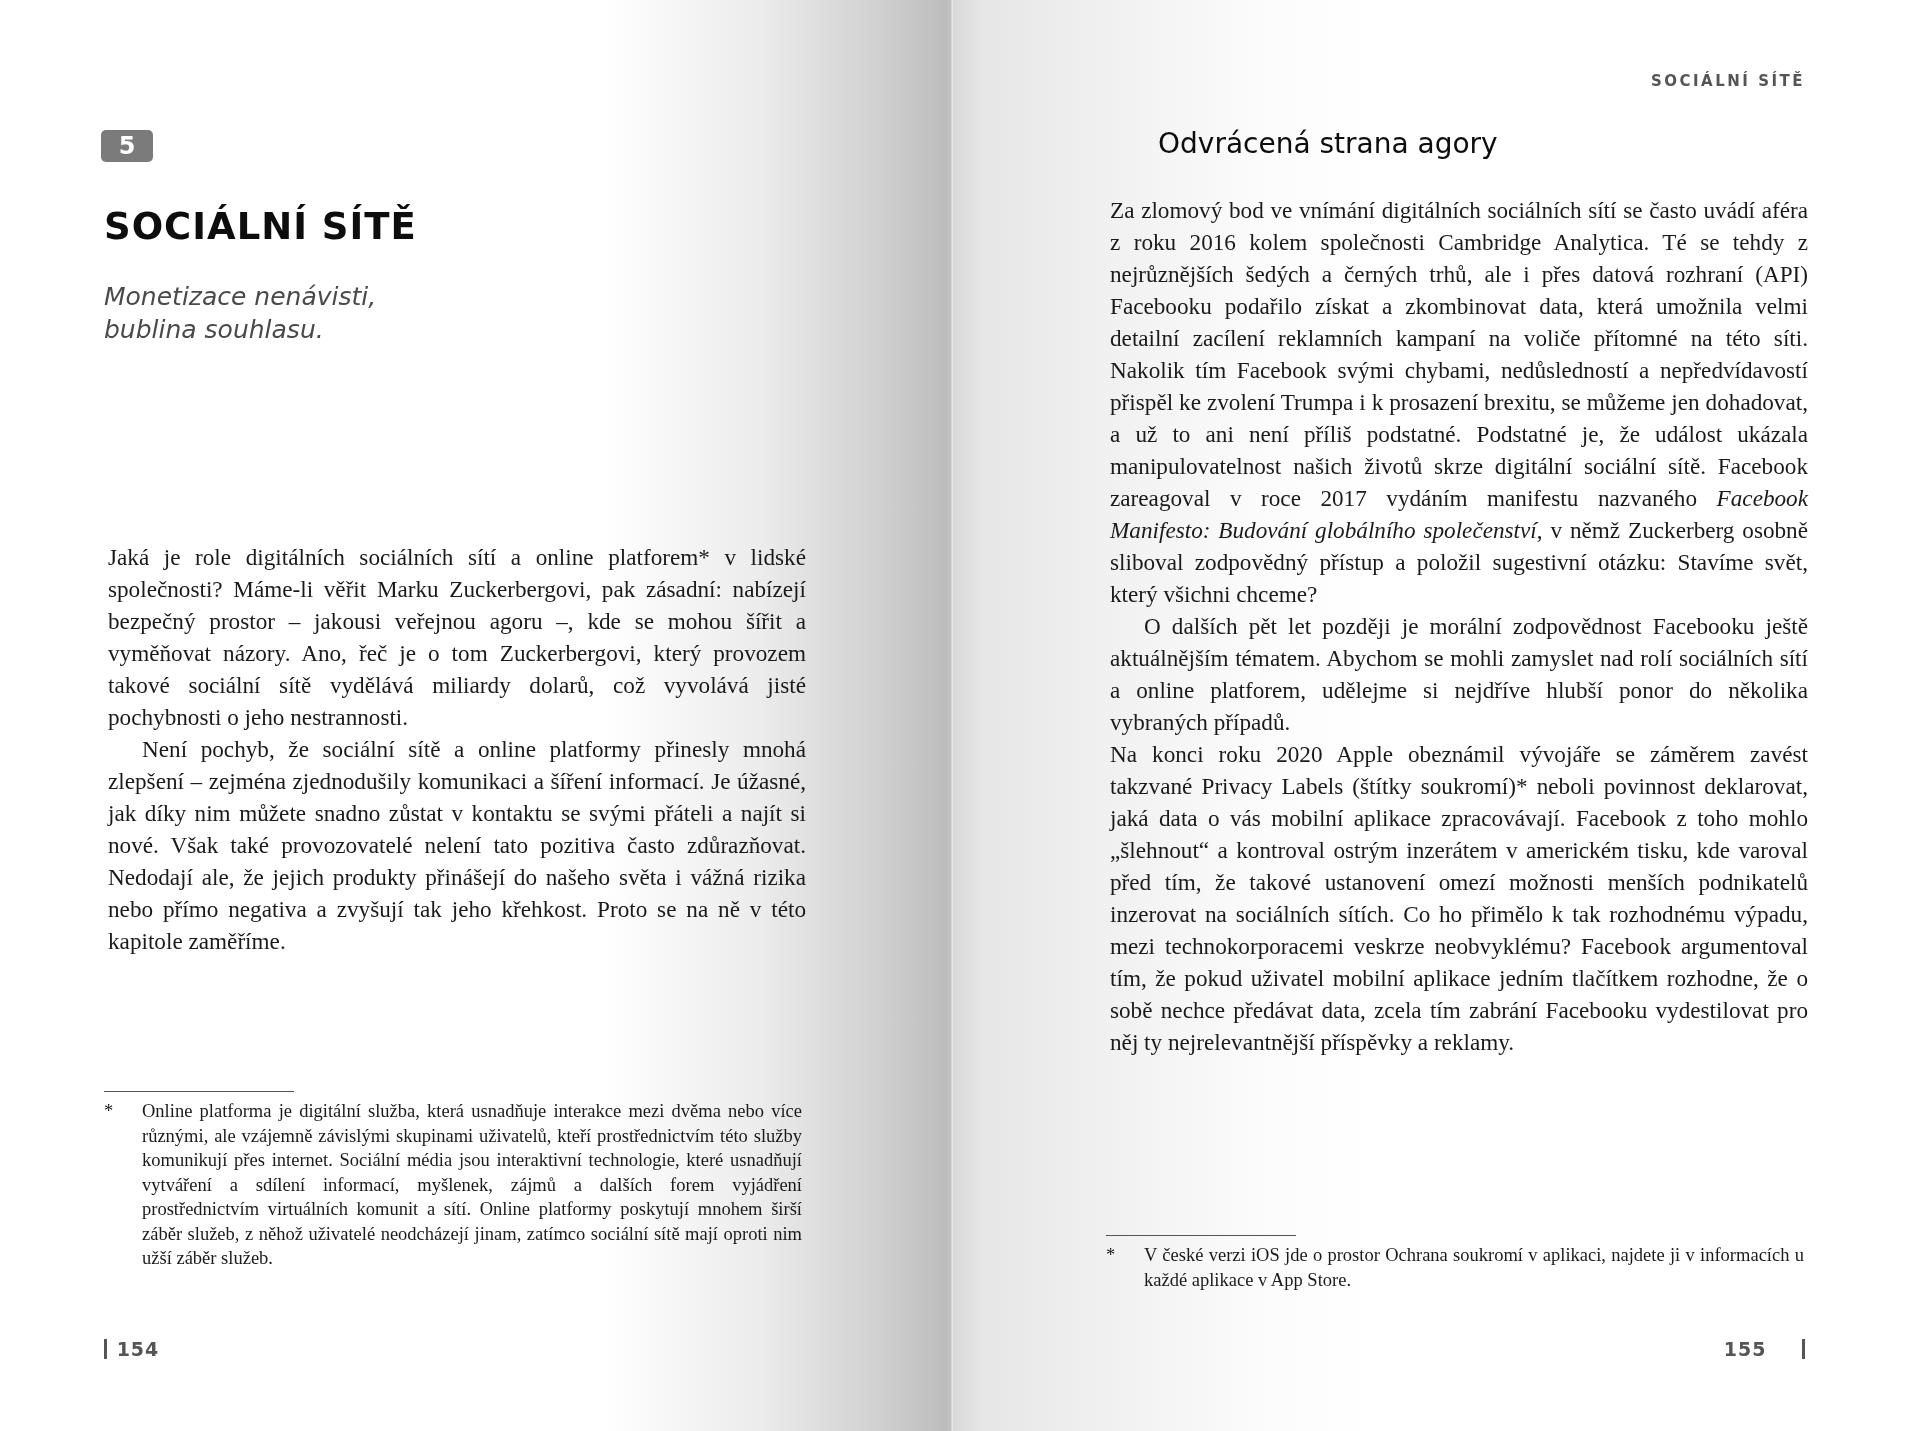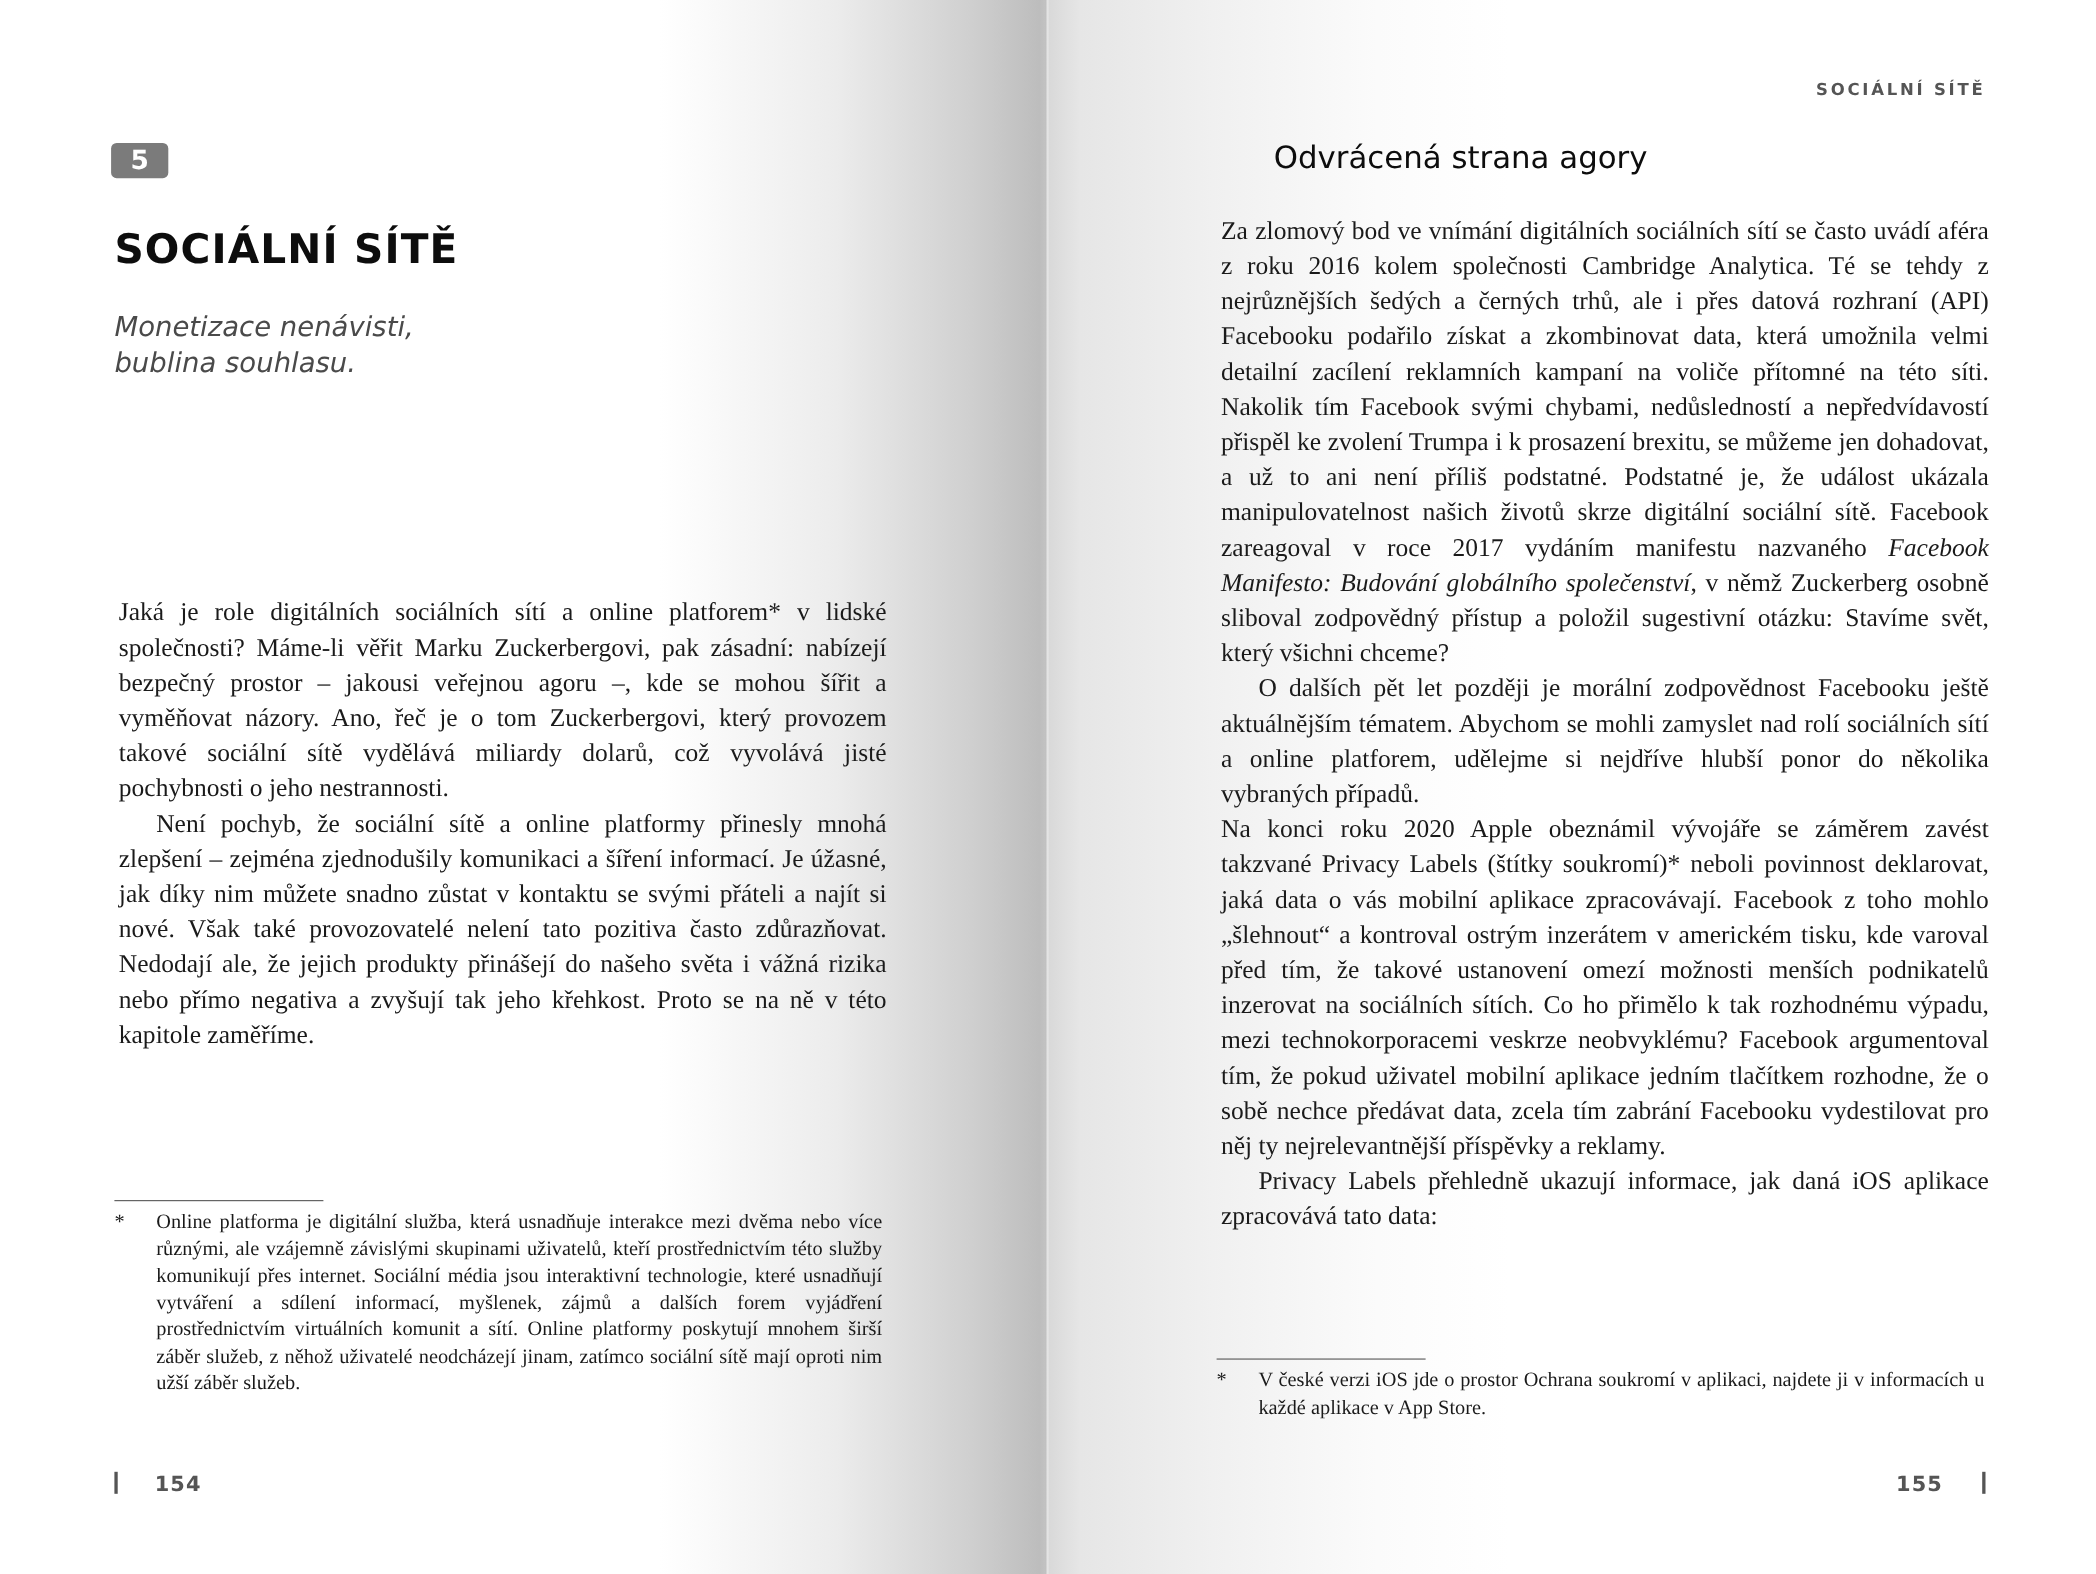--- a/index.html
+++ b/index.html
@@ -91,35 +91,34 @@
   </div>
 
   <div class="fn-rule" style="left:104px; top:1091px; width:190px;"></div>
   <div class="footnote" style="left:104px; top:1099px; width:698px;">
     <span class="mark">*</span>
     <span class="text">Online platforma je digitální služba, která usnadňuje interakce mezi dvěma nebo více různými, ale vzájemně závislými skupinami uživatelů, kteří prostřednictvím této služby komunikují přes internet. Sociální média jsou interaktivní technologie, které usnadňují vytváření a sdílení informací, myšlenek, zájmů a dalších forem vyjádření prostřednictvím virtuálních komunit a sítí. Online platformy poskytují mnohem širší záběr služeb, z něhož uživatelé neodcházejí jinam, zatímco sociální sítě mají oproti nim užší záběr služeb.</span>
   </div>
 
   <div class="folio sans" style="left:104px;">
     <span class="bar"></span>
-    <span style="margin-left:26px;">154</span>
+    <span style="margin-left:2px;">154</span>
   </div>
 </div>
 
 <div class="page page-right"></div>
 <div class="spine"></div>
 
 <div class="running-head sans">SOCIÁLNÍ SÍTĚ</div>
 <h2 class="section-title sans">Odvrácená strana agory</h2>
 
 <div class="body-text right-body">
   <p><span>Za zlomový bod ve vnímání digitálních sociálních sítí se často uvádí aféra z roku 2016 kolem společnosti Cambridge Analytica. Té se tehdy z nejrůznějších šedých a černých trhů, ale i přes datová rozhraní (API) Facebooku podařilo získat a zkombinovat data, která umožnila velmi detailní zacílení reklamních kampaní na voliče přítomné na této síti. Nakolik tím Facebook svými chybami, nedůsledností a nepředvídavostí přispěl ke zvolení Trumpa i k prosazení brexitu, se můžeme jen dohadovat, a už to ani není příliš podstatné. Podstatné je, že událost ukázala manipulovatelnost našich životů skrze digitální sociální sítě. Facebook zareagoval v roce 2017 vydáním manifestu nazvaného </span><em>Facebook Manifesto: Budování globálního společenství</em><span>, v němž Zuckerberg osobně sliboval zodpovědný přístup a položil sugestivní otázku: Stavíme svět, který všichni chceme?</span></p>
   <p class="indent">O dalších pět let později je morální zodpovědnost Facebooku ještě aktuálnějším tématem. Abychom se mohli zamyslet nad rolí sociálních sítí a online platforem, udělejme si nejdříve hlubší ponor do několika vybraných případů.</p>
   <p>Na konci roku 2020 Apple obeznámil vývojáře se záměrem zavést takzvané Privacy Labels (štítky soukromí)* neboli povinnost deklarovat, jaká data o vás mobilní aplikace zpracovávají. Facebook z toho mohlo „šlehnout“ a kontroval ostrým inzerátem v americkém tisku, kde varoval před tím, že takové ustanovení omezí možnosti menších podnikatelů inzerovat na sociálních sítích. Co ho přimělo k tak rozhodnému výpadu, mezi technokorporacemi veskrze neobvyklému? Facebook argumentoval tím, že pokud uživatel mobilní aplikace jedním tlačítkem rozhodne, že o sobě nechce předávat data, zcela tím zabrání Facebooku vydestilovat pro něj ty nejrelevantnější příspěvky a reklamy.</p>
-  <p class="indent">Privacy Labels přehledně ukazují informace, jak daná iOS aplikace zpracovává tato data:</p>
 </div>
 
 <div class="fn-rule" style="left:1106px; top:1235px; width:190px;"></div>
 <div class="footnote" style="left:1106px; top:1243px; width:698px;">
   <span class="mark">*</span>
   <span class="text">V české verzi iOS jde o prostor Ochrana soukromí v aplikaci, najdete ji v informacích u každé aplikace v App Store.</span>
 </div>
 
 <div class="folio sans" style="right:100px;">
   <span style="margin-right:28px;">155</span>

